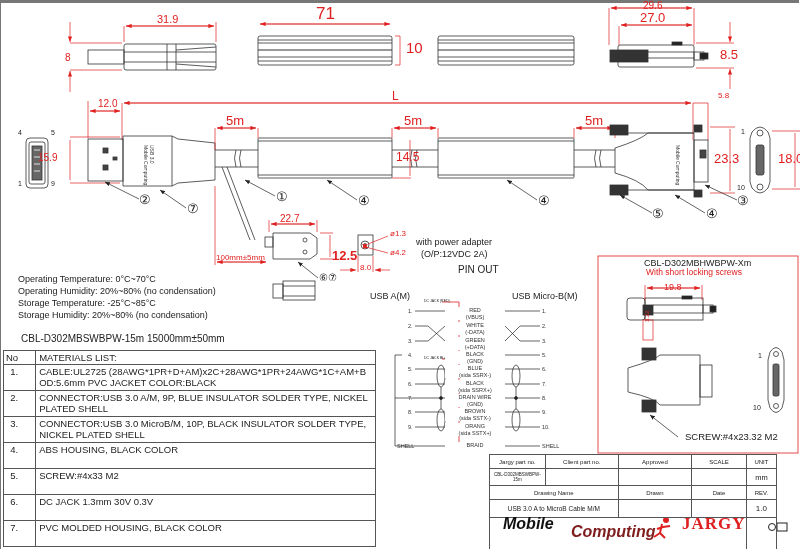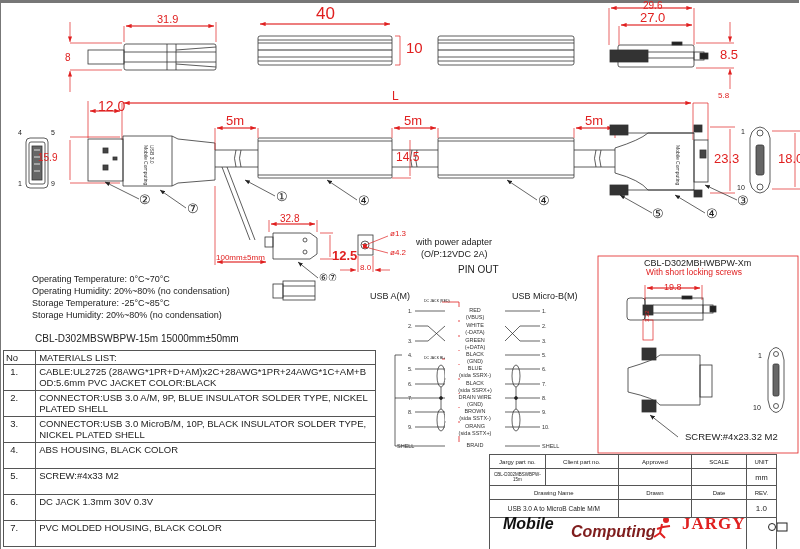--- a/index.html
+++ b/index.html
@@ -1,21 +1,21 @@
 <!DOCTYPE html>
 <html><head>
 <meta charset="utf-8">
 <style>
   html,body{margin:0;padding:0;background:#fff;}
   body{width:800px;height:549px;position:relative;overflow:hidden;font-family:"Liberation Sans",sans-serif;color:#222;}
   .frame{position:absolute;left:0;top:0;width:798px;height:547px;border-top:3px solid #777;border-left:1px solid #777;}
   svg.draw{position:absolute;left:0;top:0;}
   .t{position:absolute;font-family:"Liberation Sans",sans-serif;white-space:nowrap;}
   .dim{color:#e02020;}
-  .spec{position:absolute;left:18px;font-size:9px;line-height:12px;color:#222;margin-left:14px;}
+  .spec{position:absolute;left:18px;font-size:9px;line-height:12px;color:#222;}
   table.mat{position:absolute;left:3px;top:350px;border-collapse:collapse;width:373px;font-size:9.5px;}
   table.mat td{border:1px solid #555;padding:1px 3px;vertical-align:top;line-height:11px;}
   table.mat td.no{width:10px;text-align:right;padding-right:17px;}
   table.tb{position:absolute;left:489px;top:454px;border-collapse:collapse;font-size:6px;width:288px;}
   table.tb td{border:1px solid #555;text-align:center;height:13px;padding:0 2px;}
   .pinlbl{position:absolute;font-size:5.5px;text-align:center;width:60px;line-height:6.5px;color:#333;}
   .pinnum{position:absolute;font-size:5.5px;color:#333;}
 </style>
 </head>
 <body>
@@ -308,38 +308,38 @@
     <path d="M662,524 L660,533 L654,537 M660,533 L665,538 M663,527 L670,526 M663,527 L657,529" stroke="#e02020" stroke-width="2" fill="none"></path>
   </g>
   <g stroke="#222" stroke-width="1" fill="none">
     <circle cx="772" cy="527" r="3.5"></circle>
     <rect x="777" y="523" width="10" height="8"></rect>
   </g>
 </svg>
 
 <span class="t dim" style="left:157px;top:13px;font-size:11px;">31.9</span>
 <span class="t dim" style="left:65px;top:52px;font-size:10px;">8</span>
-<span class="t dim" style="left:316px;top:4px;font-size:17px;">40</span>
+<span class="t dim" style="left:316px;top:4px;font-size:17px;">71</span>
 <span class="t dim" style="left:406px;top:39px;font-size:15px;">10</span>
 <span class="t dim" style="left:643px;top:0px;font-size:10px;">29.6</span>
 <span class="t dim" style="left:640px;top:10px;font-size:13px;">27.0</span>
 <span class="t dim" style="left:720px;top:47px;font-size:13px;">8.5</span>
 
-<span class="t dim" style="left:98px;top:98px;font-size:14px;">12.0</span>
+<span class="t dim" style="left:98px;top:98px;font-size:10px;">12.0</span>
 <span class="t dim" style="left:38px;top:152px;font-size:10px;">15.9</span>
 <span class="t dim" style="left:392px;top:89px;font-size:12px;">L</span>
 <span class="t dim" style="left:226px;top:113px;font-size:13px;">5m</span>
 <span class="t dim" style="left:404px;top:113px;font-size:13px;">5m</span>
 <span class="t dim" style="left:585px;top:113px;font-size:13px;">5m</span>
 <span class="t dim" style="left:396px;top:150px;font-size:12px;">14.5</span>
 <span class="t dim" style="left:694px;top:91px;font-size:8px;padding-left:24px;">5.8</span>
 <span class="t dim" style="left:714px;top:151px;font-size:13px;">23.3</span>
 <span class="t dim" style="left:778px;top:151px;font-size:13px;">18.0</span>
 <span class="t dim" style="left:216px;top:253px;font-size:8px;">100mm±5mm</span>
-<span class="t dim" style="left:280px;top:213px;font-size:10px;">32.8</span>
+<span class="t dim" style="left:280px;top:213px;font-size:10px;">22.7</span>
 <span class="t dim" style="left:332px;top:248px;font-size:13px;font-weight:bold;">12.5</span>
 <span class="t dim" style="left:390px;top:229px;font-size:8px;">ø1.3</span>
 <span class="t dim" style="left:390px;top:248px;font-size:8px;">ø4.2</span>
 <span class="t dim" style="left:360px;top:263px;font-size:8px;">8.0</span>
 
 <span class="t" style="left:18px;top:129px;font-size:7px;">4</span>
 <span class="t" style="left:51px;top:129px;font-size:7px;">5</span>
 <span class="t" style="left:18px;top:180px;font-size:7px;">1</span>
 <span class="t" style="left:51px;top:180px;font-size:7px;">9</span>
 <span class="t" style="left:741px;top:128px;font-size:7px;">1</span>

